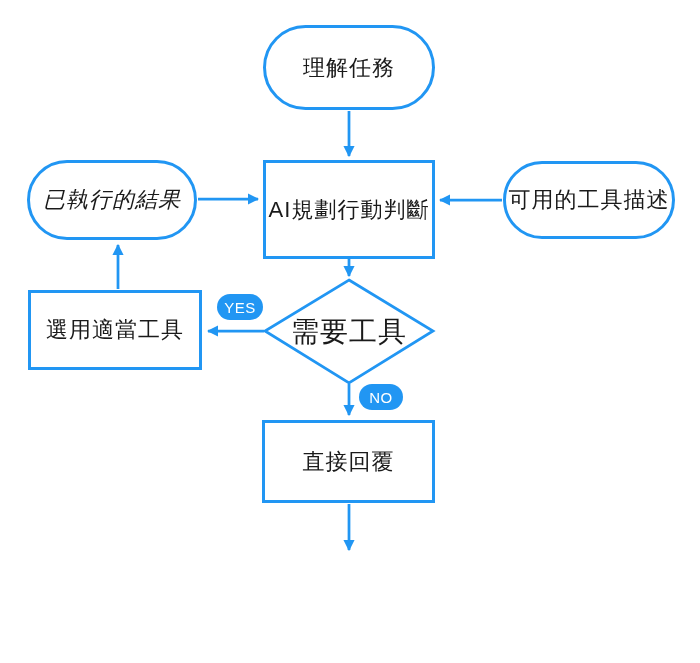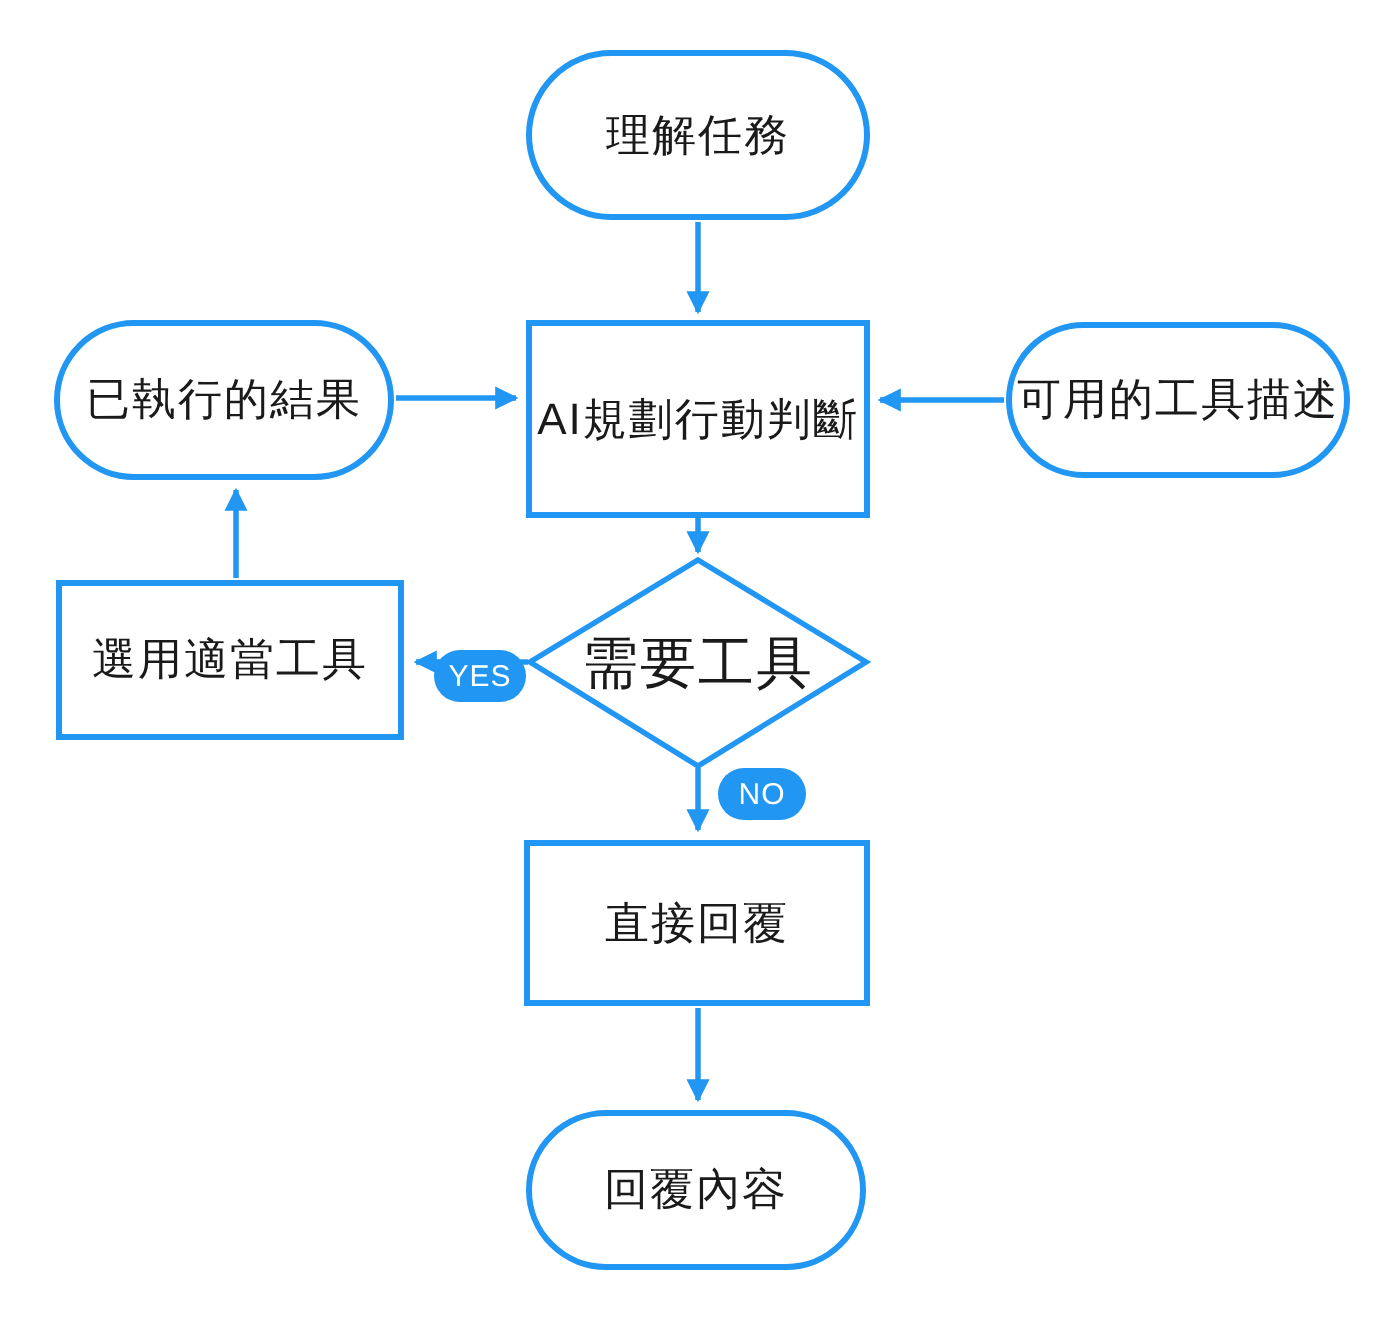--- a/index.html
+++ b/index.html
@@ -71,28 +71,28 @@
   svg.connector-layer polygon.diamond {
     fill: var(--bg);
     stroke: var(--accent);
     stroke-width: 2.75;
     stroke-linejoin: miter;
   }
   svg.connector-layer marker path { fill: var(--accent); }
 
   
   #n-understand   { left: 263px; top: 25px;  width: 172px; height: 85px; }
-  #n-results      { left: 27px;  top: 160px; width: 170px; height: 80px; }
+  #n-results      { left: 27px;  top: 160px; width: 170px; height: 80px; font-style: italic; }
   #n-planning     { left: 263px; top: 160px; width: 172px; height: 99px; }
   #n-tools        { left: 503px; top: 161px; width: 172px; height: 78px; }
   #n-select       { left: 28px;  top: 290px; width: 174px; height: 80px; }
   #n-direct       { left: 262px; top: 420px; width: 173px; height: 83px; }
   #n-reply        { left: 263px; top: 555px; width: 170px; height: 80px; }
   #n-need-label   { left: 265px; top: 317px; width: 168px; height: 30px; }
-  #pill-yes       { left: 217px; top: 294px; width: 46px;  height: 26px; margin-top: 31px; }
+  #pill-yes       { left: 217px; top: 294px; width: 46px;  height: 26px; }
   #pill-no        { left: 359px; top: 384px; width: 44px;  height: 26px; }
 </style>
 </head>
 <body>
 
 <div class="canvas">
 
   <svg class="connector-layer" viewBox="0 0 700 663" xmlns="http://www.w3.org/2000/svg">
     <defs>
       <marker id="arrow" viewBox="0 0 10 10" refX="9" refY="5" markerWidth="4.2" markerHeight="4.2" orient="auto-start-reverse">
@@ -133,23 +133,20 @@
   </div>
 
   <div class="node rect" id="n-select">
     <span>選用適當工具</span>
   </div>
 
   <div class="node rect" id="n-direct">
     <span>直接回覆</span>
   </div>
 
-  <div class="node stadium" id="n-reply">
-    <span>回覆內容</span>
-  </div>
 
   <div class="pill" id="pill-yes">
     <span>YES</span>
   </div>
 
   <div class="pill" id="pill-no">
     <span>NO</span>
   </div>
 
 </div>

